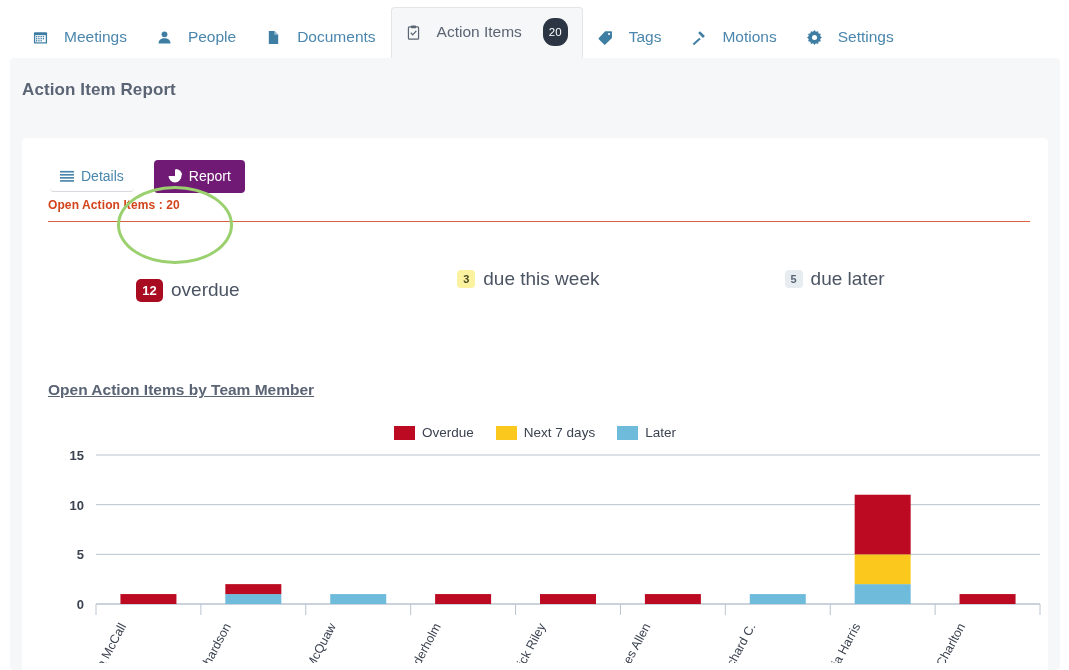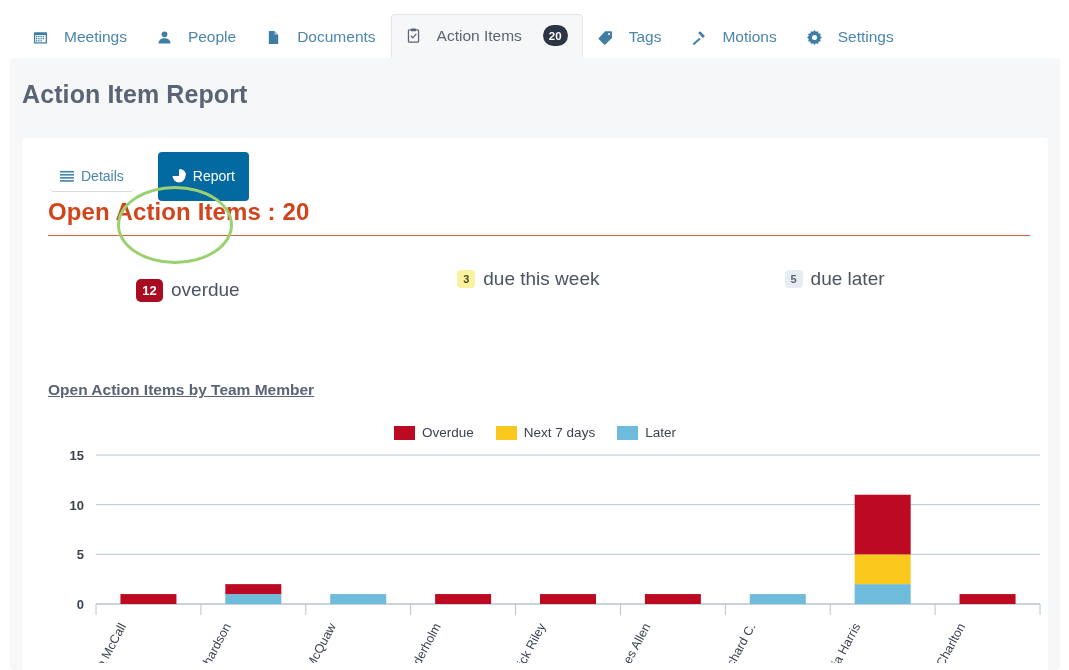--- a/index.html
+++ b/index.html
@@ -33,83 +33,82 @@
     background: #f6f7f9;
     border-color: #e3e5e8;
     border-bottom-color: #f6f7f9;
     color: #5a6472;
   }
   .nav-icon { display: inline-flex; align-items: center; color: #3f7ea3; }
   .nav-icon svg { display: block; }
   .nav-item.active .nav-icon { color: #5a6472; }
   .badge-count {
     display: inline-flex; align-items: center; justify-content: center;
-    min-width: 24px; height: 21px; padding: 0 6px;
+    min-width: 24px; height: 28px; padding: 0 6px;
     border-radius: 11px; background: #2c3543; color: #ffffff;
-    font-size: 11.5px; font-weight: bold; margin-left: 5px;
+    font-size: 11.5px; font-weight: normal; margin-left: 5px;
   }
 
   
   #panel {
     position: absolute; left: 10px; top: 58px;
     width: 1050px; height: 612px;
     background: #f6f7f9;
     border-radius: 4px;
   }
   #page-title {
     position: absolute; left: 12px; top: 22px;
-    font-size: 25px; font-weight: bold; color: #5a6474;
+    font-size: 17px; font-weight: bold; color: #5a6474;
     letter-spacing: .1px;
   }
 
   
   #card {
     position: absolute; left: 12px; top: 80px;
     width: 1026px; height: 532px;
     background: #ffffff;
     border-radius: 4px 4px 0 0;
   }
 
   
   #subtabs {
-    position: absolute; left: 28px; top: 14px;
-    display: flex; align-items: center; gap: 12px;
+    position: absolute; left: 28px; top: 22px;
+    display: flex; align-items: center; gap: 20px;
   }
   .subtab {
     display: flex; align-items: center; gap: 7px;
     font-size: 14px; cursor: pointer;
     padding: 7px 10px; border-radius: 4px;
     color: #4a86ad; background: transparent;
     border-bottom: 1px solid #d6d9de;
     white-space: nowrap;
   }
   .subtab.active {
-    background: #0369a1; color: #ffffff;
+    background: #701a75; color: #ffffff;
     border-bottom-color: transparent;
-    padding: 16px 14px;
-    margin-left: 12px;
+    padding: 8px 14px;
   }
   .subtab .ic { display: inline-flex; align-items: center; }
 
   
   #highlight-ellipse {
     position: absolute; left: 107px; top: 128px;
     width: 116px; height: 78px;
     border: 3px solid #9bd06f;
     border-radius: 50%;
     pointer-events: none;
     z-index: 30;
   }
 
   
   #open-head {
     position: absolute; left: 26px; top: 60px; width: 982px;
   }
   #open-head .t {
-    font-size: 24px; font-weight: bold; color: #d2441b;
+    font-size: 12px; font-weight: bold; color: #d2441b;
     letter-spacing: .1px;
   }
   #open-head .rule {
     margin-top: 9px; height: 1px; background: #d2441b; opacity: .85;
   }
 
   
   #summary {
     position: absolute; left: 26px; top: 118px;
     width: 982px; height: 46px;

